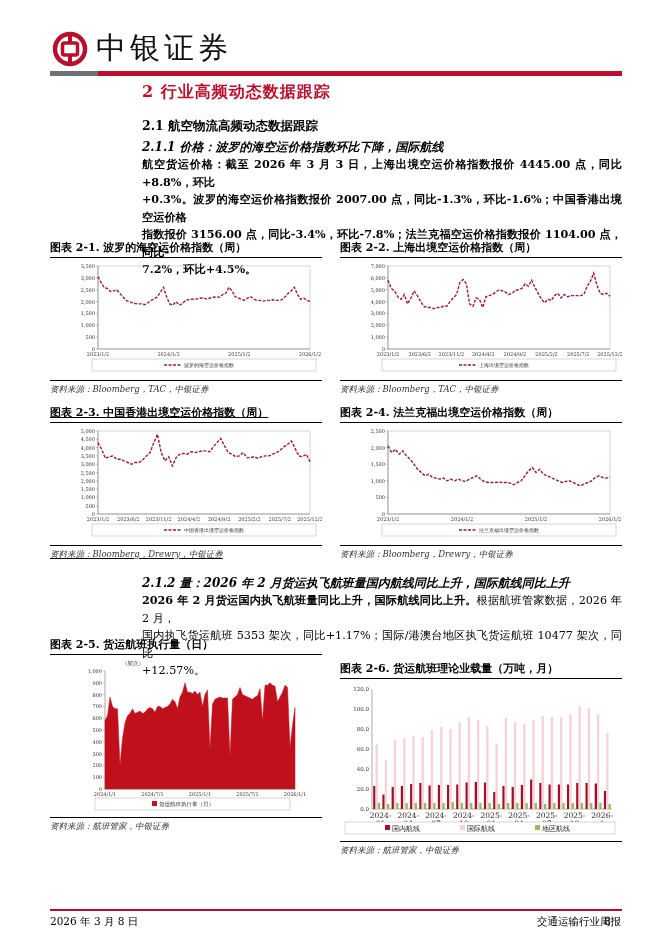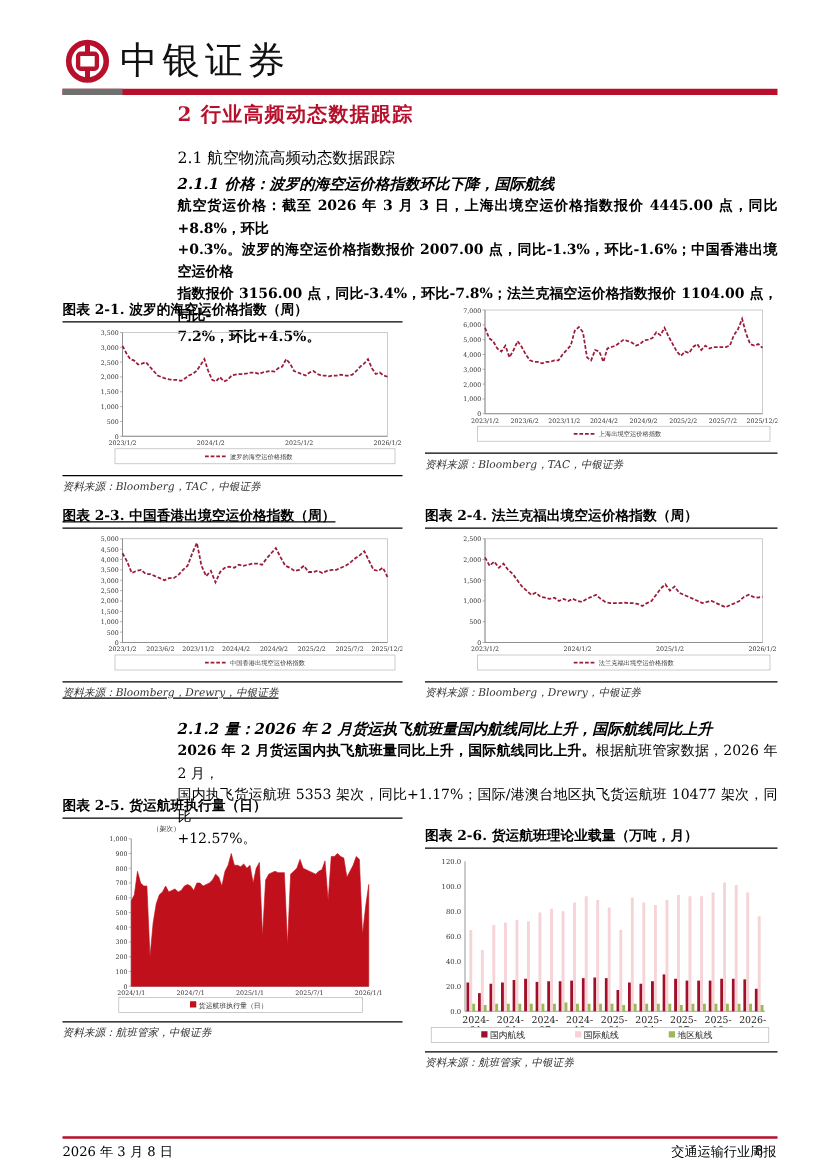--- a/index.html
+++ b/index.html
@@ -6,21 +6,21 @@
   html, body { width: 662px; height: 936px; background: #ffffff; overflow: hidden; }
   body { position: relative; font-family: "DejaVu Serif", "Liberation Serif", serif; color: #000; }
 
   .logo { position: absolute; left: 52px; top: 28px; display: flex; align-items: center; }
   .logo-mark { width: 36px; height: 36px; }
   .logo-text { margin-left: 8px; font-size: 30px; letter-spacing: 4px; font-family: "DejaVu Serif", serif; color: #111; }
   .hdr-rule { position: absolute; left: 50px; top: 71px; width: 572px; height: 5px; background: #b8102c; }
   .hdr-rule-grey { position: absolute; left: 50px; top: 71px; width: 48px; height: 5px; background: #707070; }
 
   .section-title { position: absolute; left: 142px; top: 82px; font-size: 16px; font-weight: bold; color: #b8102c; letter-spacing: 1px; }
-  .sub1 { position: absolute; left: 142px; top: 118px; font-size: 12.5px; font-weight: normal; }
+  .sub1 { position: absolute; left: 142px; top: 118px; font-size: 12.5px; font-weight: bold; }
   .sub2 { position: absolute; left: 142px; top: 139px; font-size: 12px; font-weight: bold; font-style: italic; }
   .para { position: absolute; left: 142px; width: 480px; font-size: 11.2px; line-height: 17.5px; text-align: justify; font-weight: bold; }
   .para .normal { font-weight: normal; }
 
   .fig { position: absolute; }
   .fig-title { font-size: 11px; font-weight: bold; height: 18px; line-height: 16px; border-bottom: 1.5px solid #000; white-space: nowrap; }
   .fig-source { font-size: 8.5px; font-style: italic; color: #333; margin-top: 3px; }
   .fig-bottom-rule { border-top: 1.5px solid #000; }
   svg text { font-family: "DejaVu Serif", serif; }
 
@@ -86,20 +86,21 @@
         <rect x="42" y="101" width="224" height="12" fill="#fff" stroke="#bbb" stroke-width="0.6"></rect>
         <line x1="114" y1="107" x2="132" y2="107" stroke="#9b1b3a" stroke-width="1.4" stroke-dasharray="3,1.5"></line>
         <text x="134" y="109" font-size="5" fill="#333">波罗的海空运价格指数</text>
       </g>
     </svg>
   <div class="fig-bottom-rule"></div>
   <div class="fig-source">资料来源：Bloomberg，TAC，中银证券</div>
 </div>
 
 <div class="fig" style="left:340px; top:240px; width:282px;">
+  <div class="fig-title">图表 2-2. 上海出境空运价格指数（周）</div>
   <svg id="c2" width="282" height="118">
       <rect x="48" y="8" width="222" height="83" fill="none" stroke="#bbb" stroke-width="0.6"></rect>
       <line x1="48" y1="8" x2="48" y2="91" stroke="#888" stroke-width="0.7"></line>
       <line x1="48" y1="91" x2="270" y2="91" stroke="#888" stroke-width="0.7"></line>
       <text x="45" y="93" font-size="5" text-anchor="end" fill="#333">0</text>
       <line x1="46" y1="91" x2="48" y2="91" stroke="#888" stroke-width="0.5"></line>
       <text x="45" y="81.14285714285714" font-size="5" text-anchor="end" fill="#333">1,000</text>
       <line x1="46" y1="79.14285714285714" x2="48" y2="79.14285714285714" stroke="#888" stroke-width="0.5"></line>
       <text x="45" y="69.28571428571428" font-size="5" text-anchor="end" fill="#333">2,000</text>
       <line x1="46" y1="67.28571428571428" x2="48" y2="67.28571428571428" stroke="#888" stroke-width="0.5"></line>

